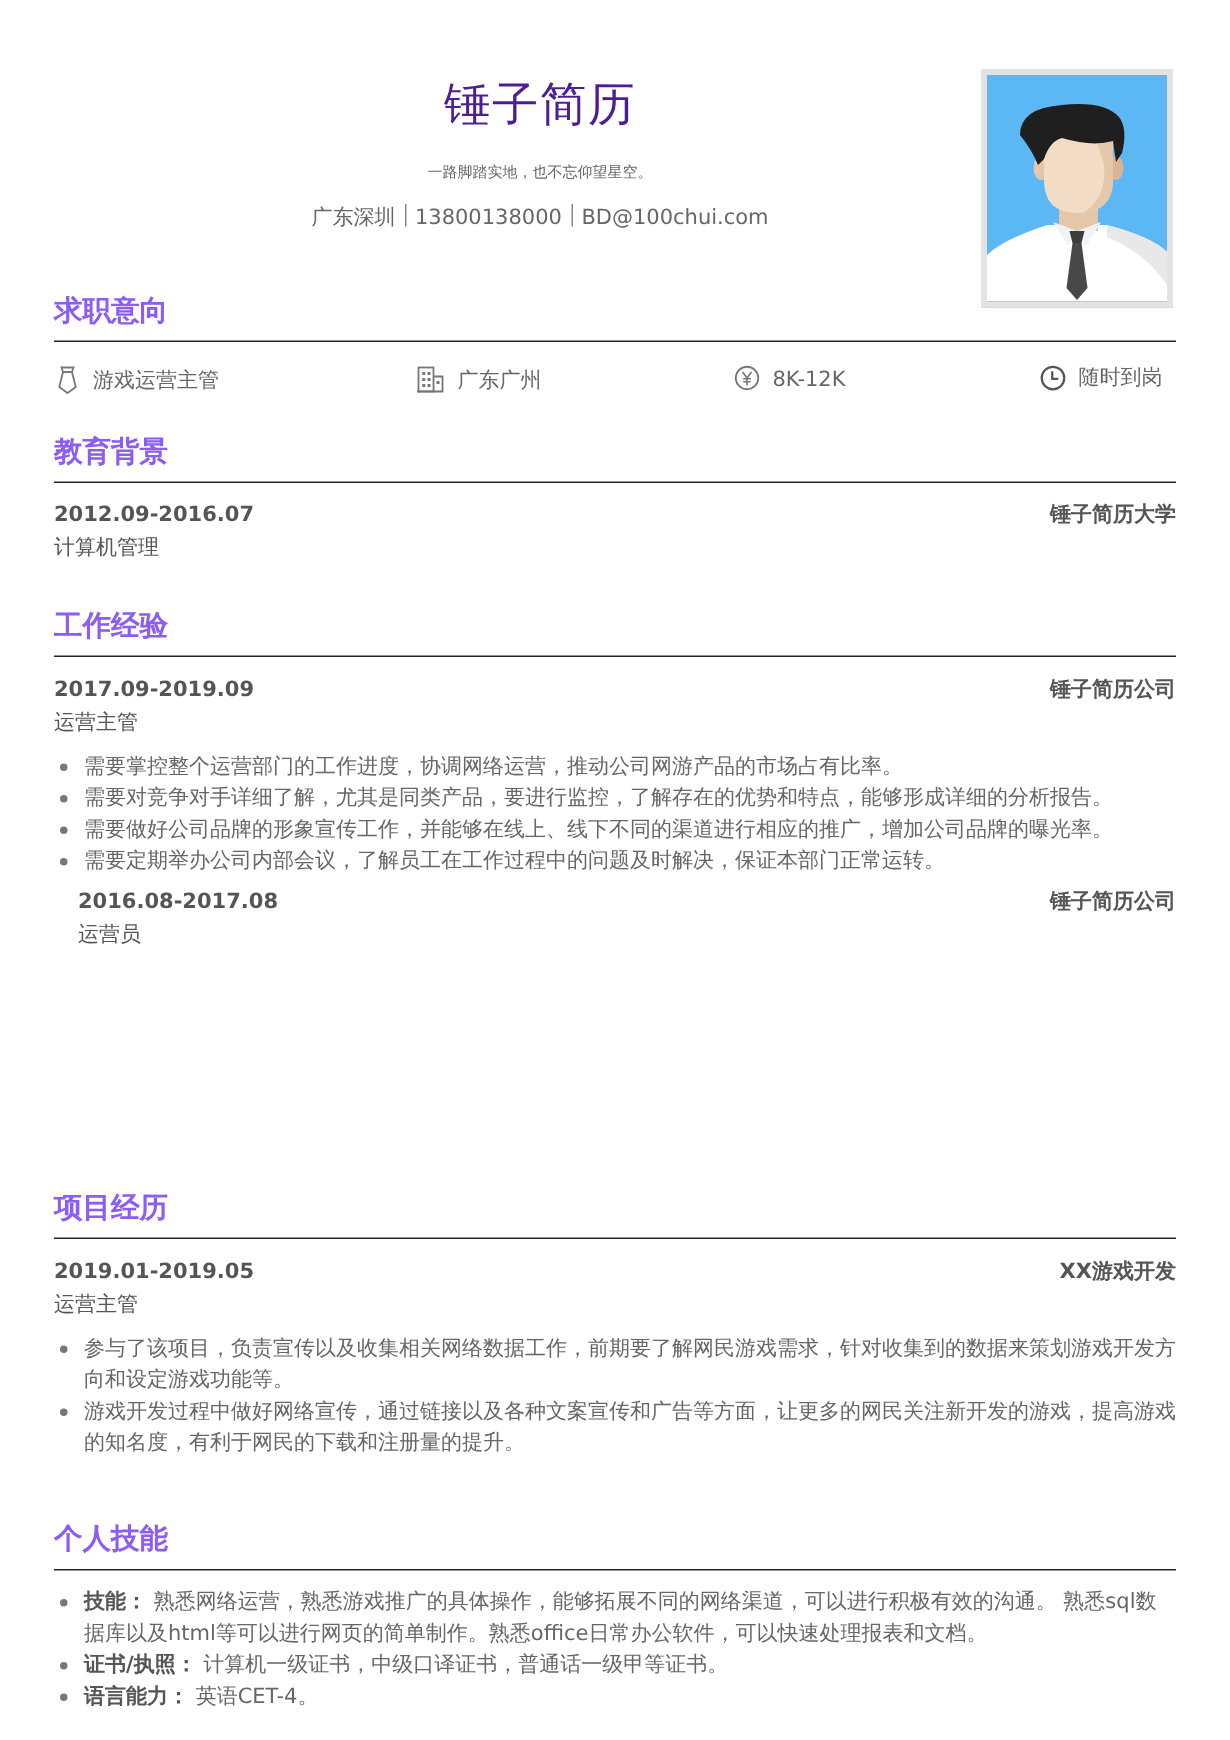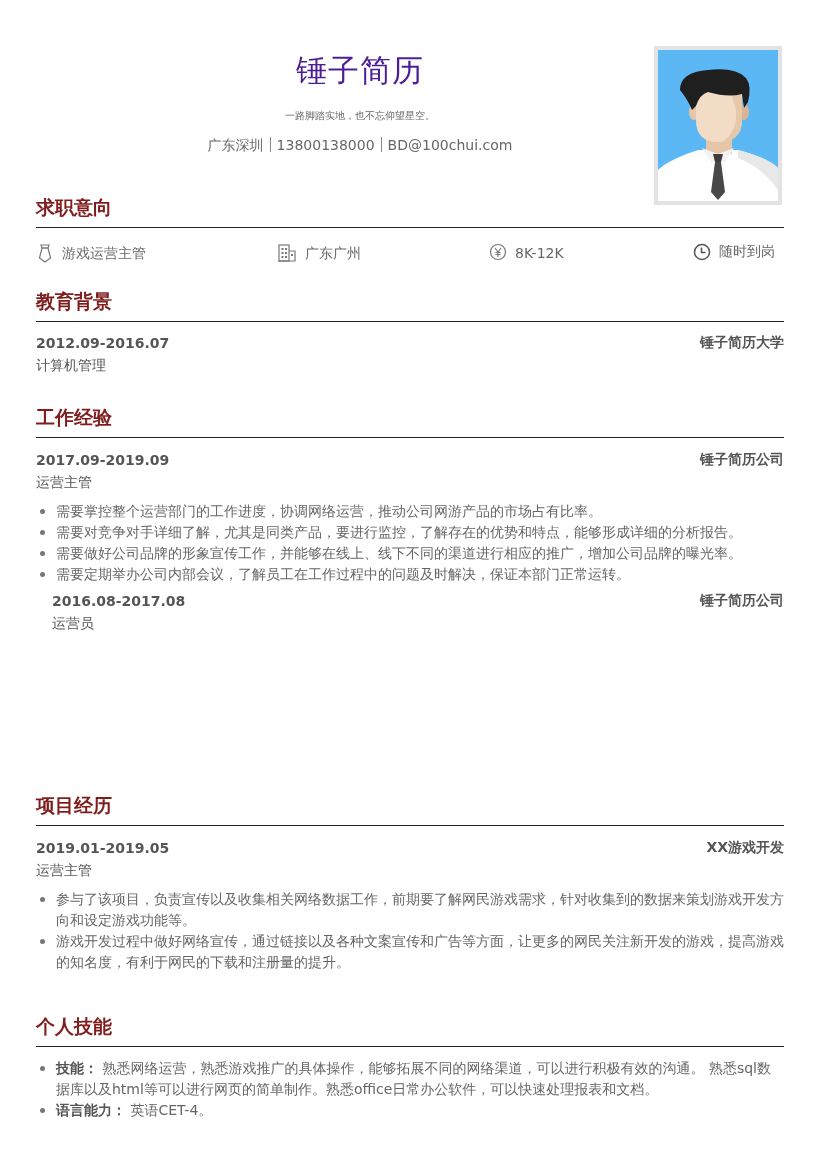--- a/index.html
+++ b/index.html
@@ -9,21 +9,21 @@
     .header { position: absolute; left: 0; top: 0; width: 820px; height: 200px; }
     .name { position: absolute; left: 200px; width: 320px; top: 50px; text-align: center; font-size: 31px; color: #4c1d95; font-weight: normal; letter-spacing: 1px; line-height: 40px; }
     .motto { position: absolute; left: 200px; width: 320px; top: 106px; text-align: center; font-size: 10px; color: #666; line-height: 20px; }
     .contact { position: absolute; left: 160px; width: 400px; top: 135px; text-align: center; font-size: 14px; color: #666; line-height: 20px; white-space: nowrap; }
     .contact .sep { display: inline-block; width: 1px; height: 15px; background: #888; margin: 0 6px; vertical-align: -2px; }
 
     .photo { position: absolute; left: 654px; top: 46px; width: 128px; height: 159px; border: 4px solid #e3e3e3; background: #5cb8f5; overflow: hidden; }
     .photo svg { display: block; }
 
     .section { position: absolute; left: 36px; width: 748px; }
-    .section-title { font-size: 19px; font-weight: bold; color: #7f1d1d; line-height: 26px; height: 30px; }
+    .section-title { font-size: 19px; font-weight: bold; color: #8b5cf6; line-height: 26px; height: 30px; }
     .section-rule { height: 0; border-top: 1.5px solid #222; }
 
     .intent-row { position: absolute; left: 36px; top: 243px; width: 748px; height: 22px; font-size: 14px; color: #666; }
     .intent-item { position: absolute; top: 0; display: flex; align-items: flex-end; white-space: nowrap; }
     .intent-item svg { margin-right: 8px; }
 
     .entry-head { display: flex; justify-content: space-between; align-items: center; height: 22px; }
     .entry-date { font-size: 14px; font-weight: bold; color: #555; }
     .entry-org { font-size: 14px; font-weight: bold; color: #555; }
     .entry-role { font-size: 14px; color: #555; height: 22px; line-height: 22px; }
@@ -164,15 +164,16 @@
       <li>游戏开发过程中做好网络宣传，通过链接以及各种文案宣传和广告等方面，让更多的网民关注新开发的游戏，提高游戏的知名度，有利于网民的下载和注册量的提升。</li>
     </ul>
   </div>
 </div>
 
 <div class="section" style="top:1013px;">
   <div class="section-title">个人技能</div>
   <div class="section-rule" style="margin-top:3px;"></div>
   <ul class="bullets" style="margin-top:11px;">
     <li><b>技能：</b> <span>熟悉网络运营，熟悉游戏推广的具体操作，能够拓展不同的网络渠道，可以进行积极有效的沟通。 熟悉sql数据库以及html等可以进行网页的简单制作。熟悉office日常办公软件，可以快速处理报表和文档。</span></li>
+    <li><b>证书/执照：</b> <span>计算机一级证书，中级口译证书，普通话一级甲等证书。</span></li>
     <li><b>语言能力：</b> <span>英语CET-4。</span></li>
   </ul>
 </div>
 
 </body></html>

